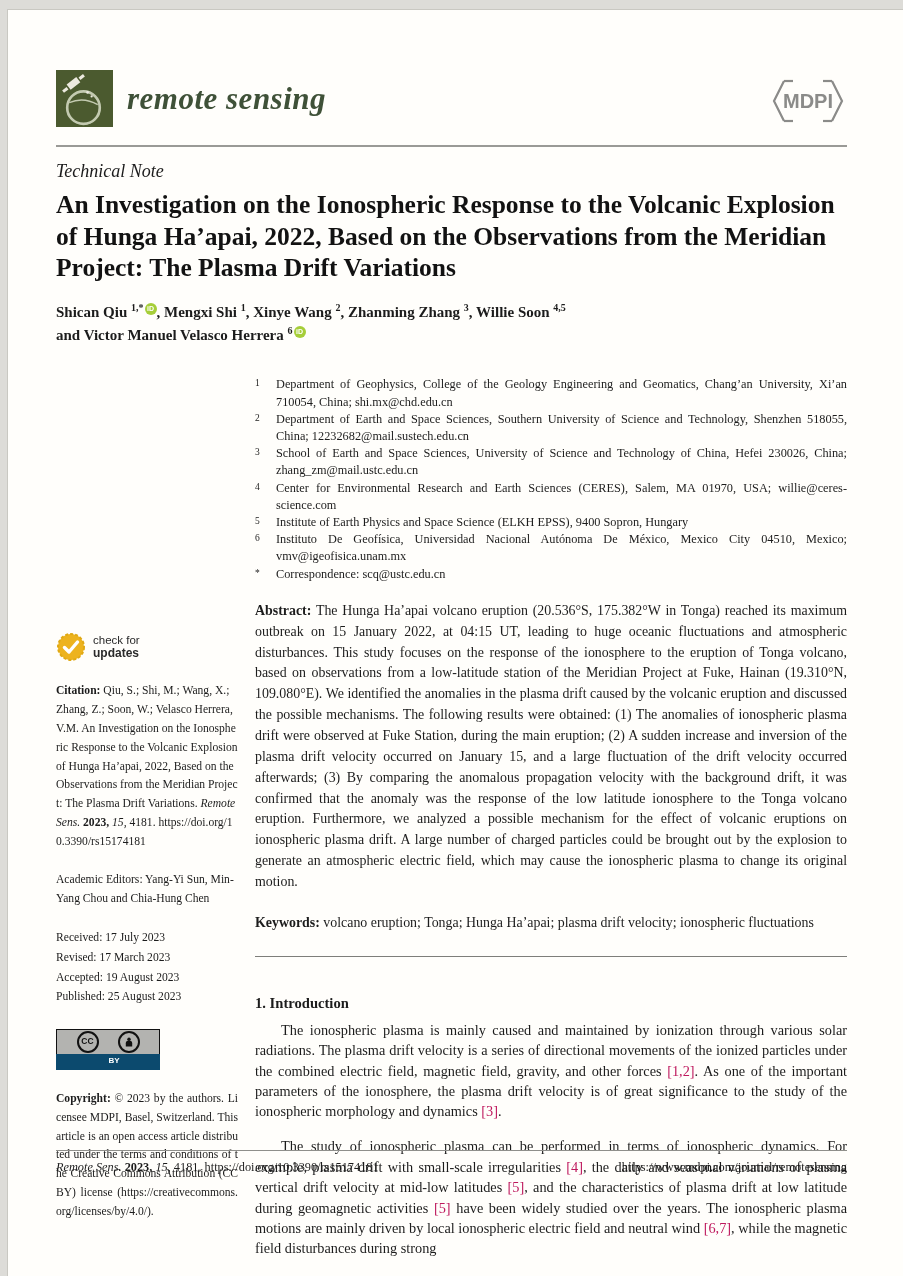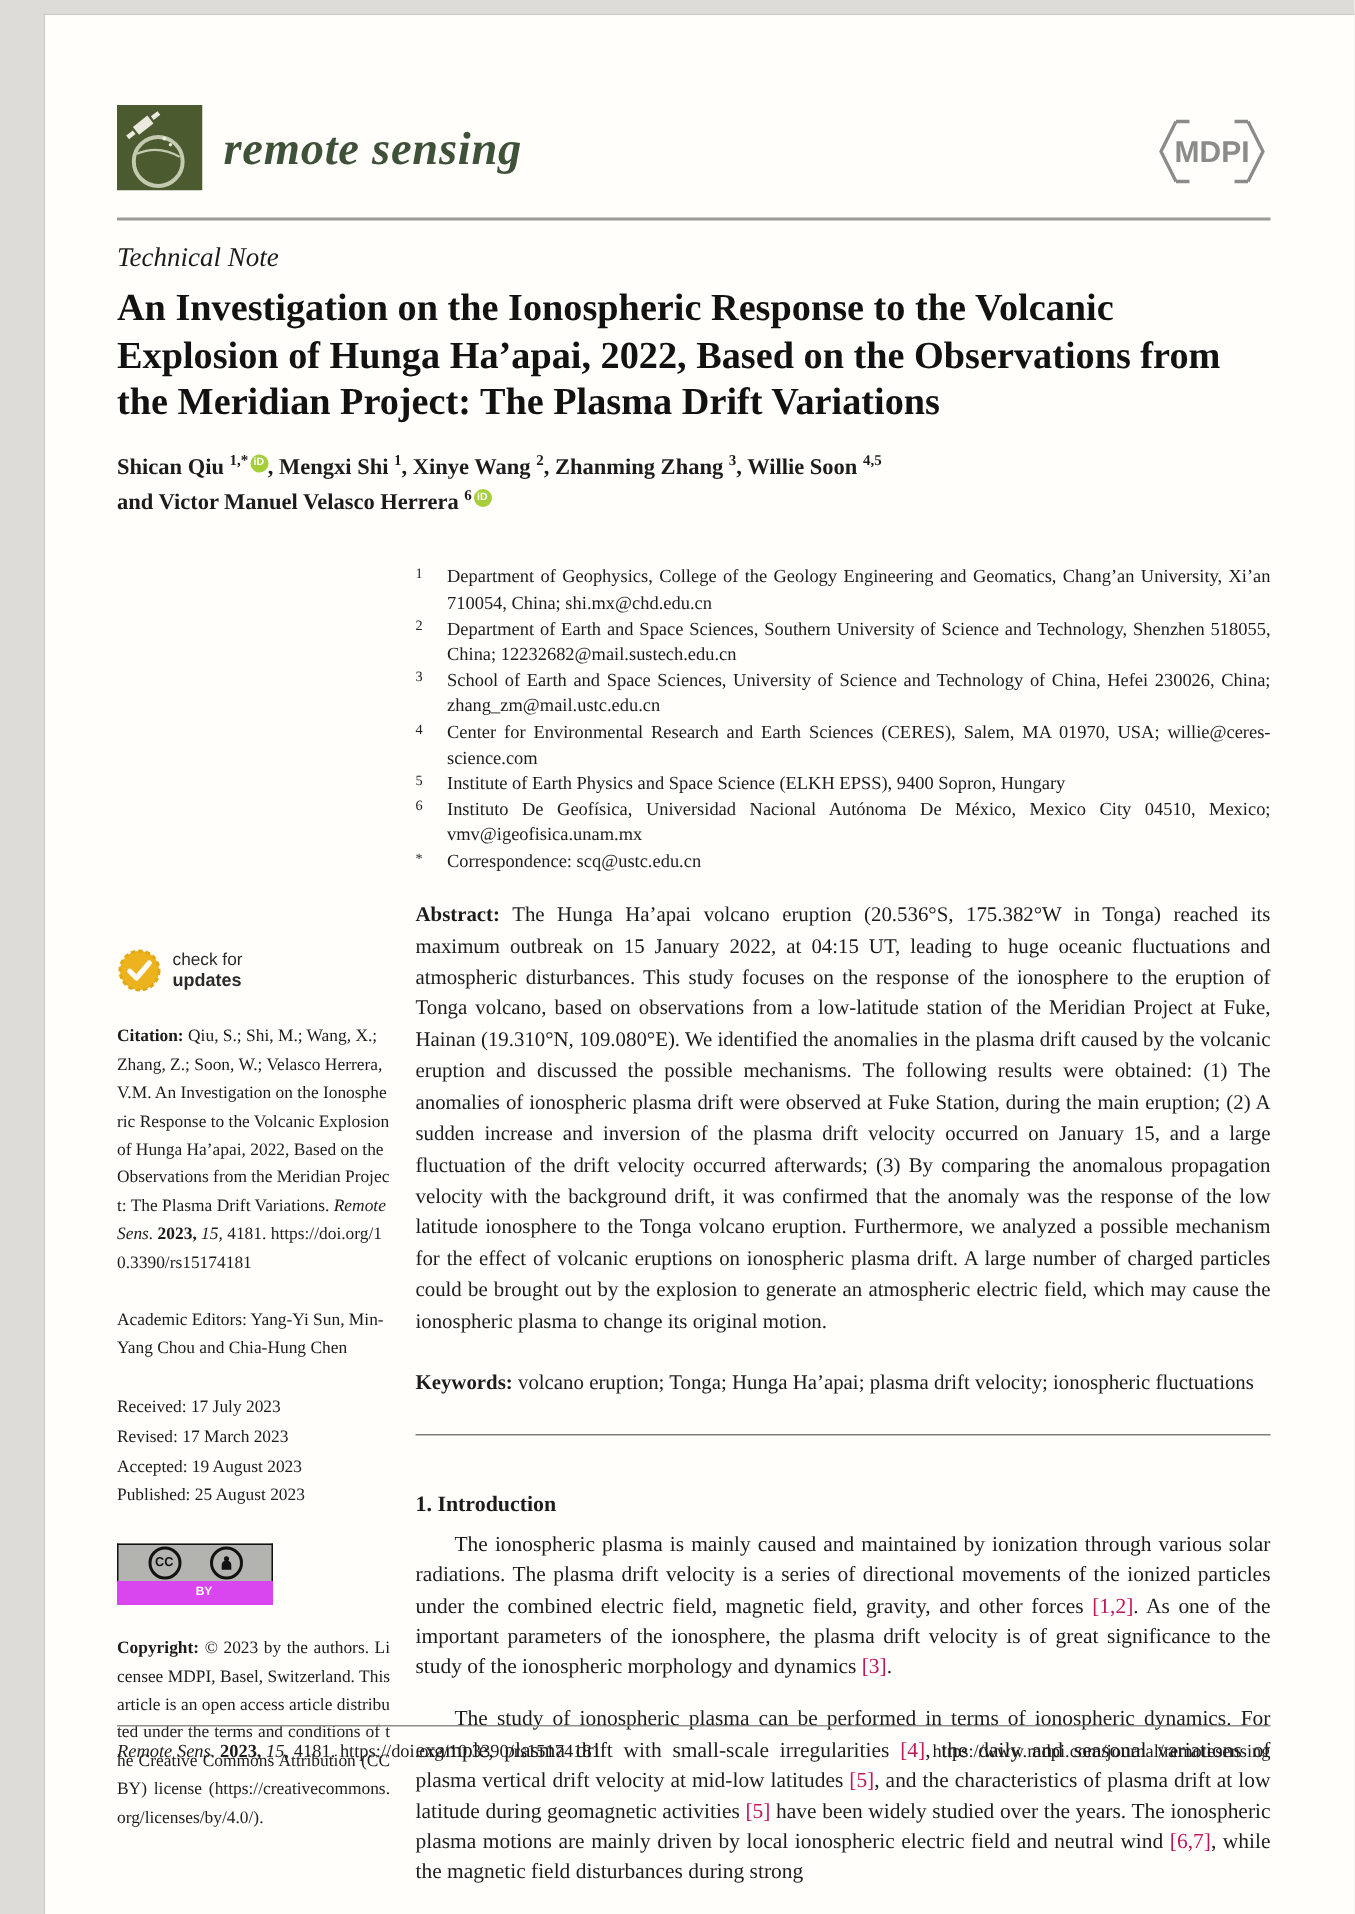--- a/index.html
+++ b/index.html
@@ -9,21 +9,20 @@
     font-family:"Liberation Serif", serif;
     color:#1c1c1c;
     overflow:hidden;
   }
   .page{
     position:absolute;left:7px;top:9px;right:0;bottom:0;
     background:#fffefb;
     border-left:1px solid #c9c8c2;
     border-top:1px solid #c9c8c2;
     overflow:hidden;
-    margin-left:22px;
   }
   .inner{padding:60px 56px 0 48px;position:relative;}
 
   
   .header{display:flex;align-items:flex-start;justify-content:space-between;}
   .brand{display:flex;align-items:center;gap:14px;}
   .logo-square{width:57px;height:57px;display:block;}
   .journal-name{
     font-size:31px;font-weight:bold;font-style:italic;
     color:#3f5138;letter-spacing:0.5px;
@@ -54,21 +53,21 @@
   
   .check-updates{display:flex;align-items:center;gap:7px;cursor:pointer;}
   .cu-text{font-family:"Liberation Sans", sans-serif;font-size:11.5px;line-height:1.15;color:#2a2a2a;}
   .cu-text .b{font-weight:bold;font-size:12px;}
   .side-block{margin-top:20px;}
   .side-label{font-weight:bold;}
   .doi-wrap{overflow-wrap:break-word;word-break:break-all;}
   .dates div{margin-top:1px;}
   .cc-badge{width:104px;margin-top:22px;cursor:pointer;}
   .cc-top{background:#b3b3b0;border:1.5px solid #111;border-bottom:none;height:24px;display:flex;align-items:center;justify-content:space-around;padding:0 10px;}
-  .cc-bottom{background:#d946ef;color:#fff;text-align:center;font-size:8px;font-weight:bold;font-family:"Liberation Sans", sans-serif;padding:1px 0 2px 12px;}
+  .cc-bottom{background:#0c4a6e;color:#fff;text-align:center;font-size:8px;font-weight:bold;font-family:"Liberation Sans", sans-serif;padding:1px 0 2px 12px;}
   .cc-circ{width:18px;height:18px;border:2px solid #111;border-radius:50%;display:flex;align-items:center;justify-content:center;font-size:8.5px;font-weight:bold;font-family:"Liberation Sans", sans-serif;color:#111;background:transparent;}
 
   
   .affiliations{font-size:12.3px;line-height:1.4;}
   .aff-row{display:grid;grid-template-columns:21px 1fr;}
   .aff-sup{font-size:9.5px;vertical-align:top;padding-top:1px;}
   .aff-text{text-align:justify;}
   .abstract{margin-top:18px;font-size:13.9px;line-height:1.5;text-align:justify;}
   .keywords{margin-top:20px;font-size:13.9px;line-height:1.5;text-align:justify;}
   b.lab{font-weight:bold;}

